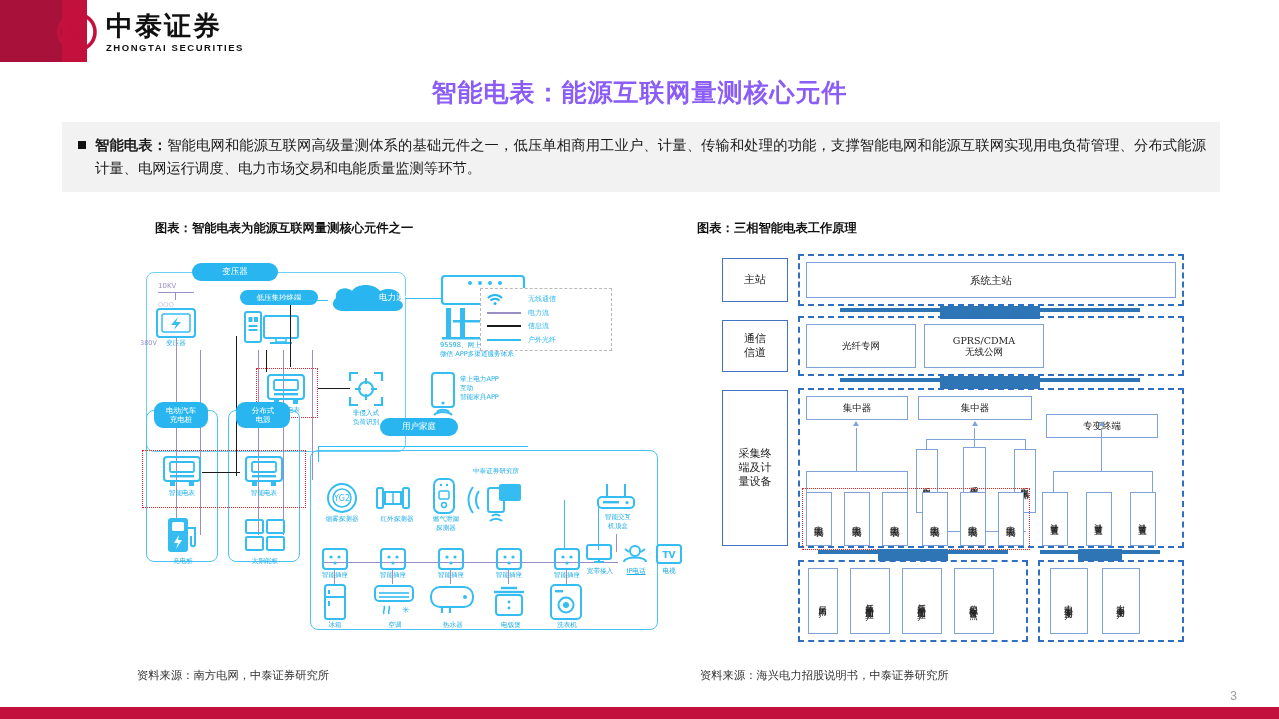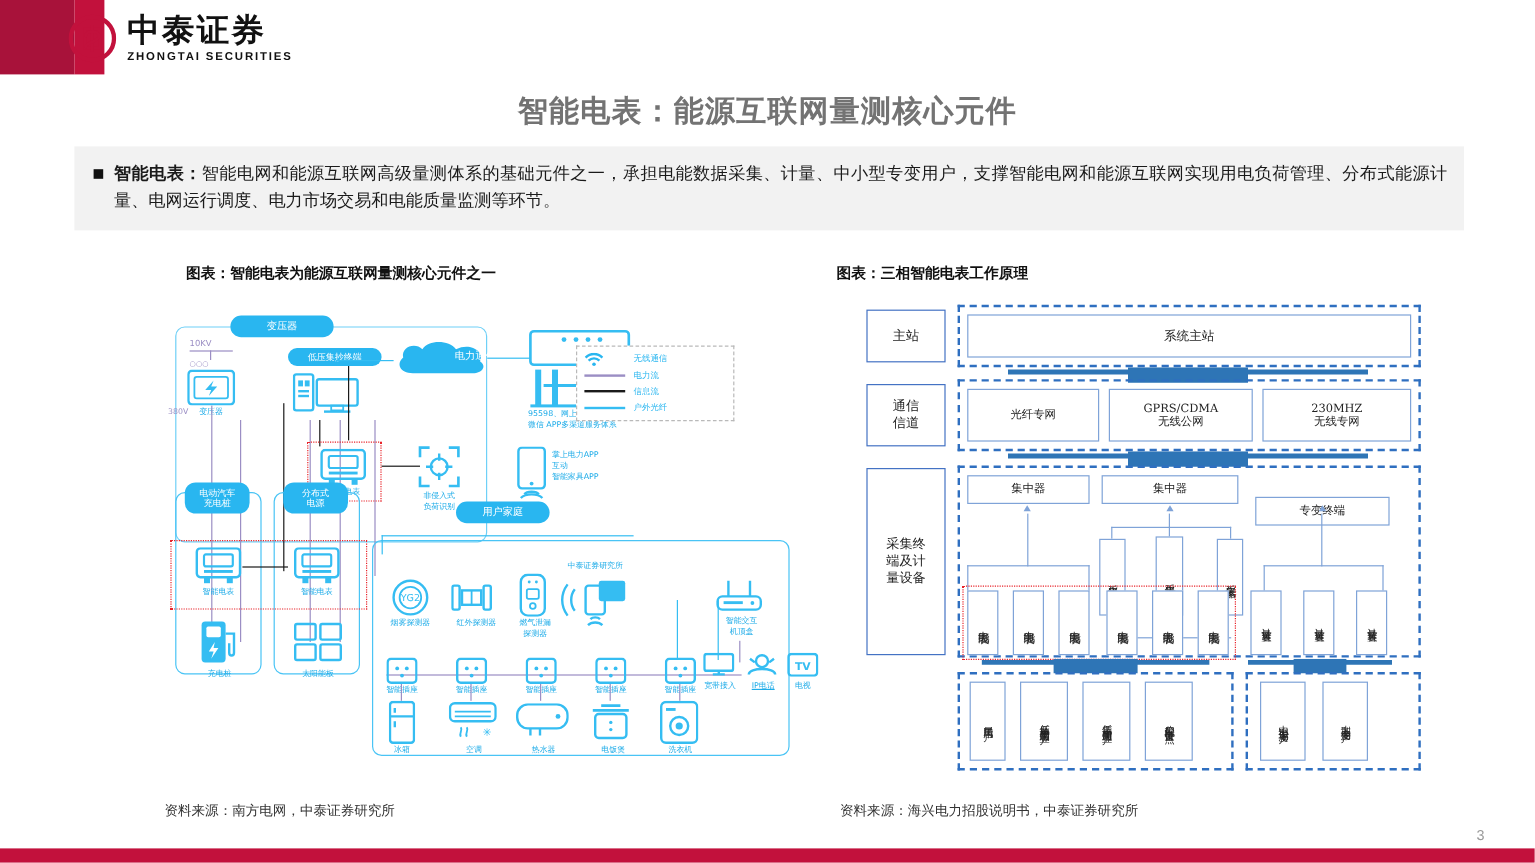--- a/index.html
+++ b/index.html
@@ -17,21 +17,21 @@
   .logo-wrap { position:absolute; left:57px; top:12px; display:flex; align-items:center; gap:9px; }
   .logo-mark { width:40px; height:40px; }
   .logo-text { display:flex; flex-direction:column; line-height:1; }
   .logo-cn { font-family:"DejaVu Sans","Liberation Sans",sans-serif; font-size:27px; font-weight:bold; color:#111; letter-spacing:2px; }
   .logo-en { font-size:9.5px; font-weight:bold; color:#111; letter-spacing:1.55px; margin-top:4px; }
 
   
   .title {
     position:absolute; left:0; top:76px; width:1279px; text-align:center;
     font-family:"DejaVu Serif","Liberation Serif",serif;
-    font-size:25px; font-weight:bold; color:#737373; letter-spacing:1px;
+    font-size:25px; font-weight:bold; color:#8b5cf6; letter-spacing:1px;
   }
 
   
   .summary {
     position:absolute; left:62px; top:122px; width:1158px; min-height:70px;
     background:#f2f2f2; padding:12px 14px 12px 16px;
     display:flex; gap:9px; align-items:flex-start;
   }
   .bullet { width:8px; height:8px; background:#111; margin-top:7px; flex:0 0 auto; }
   .summary-text {
@@ -125,21 +125,21 @@
       <div class="logo-cn">中泰证券</div>
       <div class="logo-en">ZHONGTAI SECURITIES</div>
     </div>
   </div>
 
   <div class="title">智能电表：能源互联网量测核心元件</div>
 
   <div class="summary">
     <span class="bullet"></span>
     <div class="summary-text">
-      <b>智能电表：</b><span>智能电网和能源互联网高级量测体系的基础元件之一，承担电能数据采集、计量、中小型专变用户，支撑智能电网和能源互联网实现用电负荷管理、分布式能源计量、电网运行调度、电力市场交易和电能质量监测等环节。</span>
+      <b>智能电表：</b><span>智能电网和能源互联网高级量测体系的基础元件之一，低压单相商用工业户、计量、传输和处理的功能，支撑智能电网和能源互联网实现用电负荷管理、分布式能源计量、电网运行调度、电力市场交易和电能质量监测等环节。</span>
     </div>
   </div>
 
   <div class="cap cap-left">图表：智能电表为能源互联网量测核心元件之一</div>
   <div class="cap cap-right">图表：三相智能电表工作原理</div>
 
   <div id="leftdia">
 
     <div class="rrect" style="left:6px;top:22px;width:260px;height:180px;border-color:#6fd0f7;"></div>
 
@@ -486,22 +486,20 @@
     <svg class="arrowband" style="left:150px;top:56px;" width="300" height="14" viewBox="0 0 300 14">
       <path d="M0 2 L100 2 L100 0 L200 0 L200 2 L300 2 L300 6 L200 6 L200 13 L100 13 L100 6 L0 6 Z" fill="#2e75b6"></path>
     </svg>
 
     <div class="rowlbl" style="left:32px;top:70px;width:66px;height:52px;white-space:pre-line;">通信
 信道</div>
     <div class="grpdash" style="left:108px;top:66px;width:386px;height:60px;"></div>
     <div class="nbox" style="left:234px;top:74px;width:120px;height:44px;white-space:pre-line;">GPRS/CDMA
 无线公网</div>
     <div class="nbox" style="left:116px;top:74px;width:110px;height:44px;white-space:pre-line;">光纤专网</div>
-    <div class="nbox" style="left:362px;top:74px;width:124px;height:44px;white-space:pre-line;">230MHZ
-无线专网</div>
 
     <svg class="arrowband" style="left:150px;top:126px;" width="300" height="14" viewBox="0 0 300 14">
       <path d="M0 2 L100 2 L100 0 L200 0 L200 2 L300 2 L300 6 L200 6 L200 13 L100 13 L100 6 L0 6 Z" fill="#2e75b6"></path>
     </svg>
 
     <div class="rowlbl" style="left:32px;top:140px;width:66px;height:156px;white-space:pre-line;">采集终
 端及计
 量设备</div>
     <div class="grpdash" style="left:108px;top:138px;width:386px;height:160px;"></div>
 

